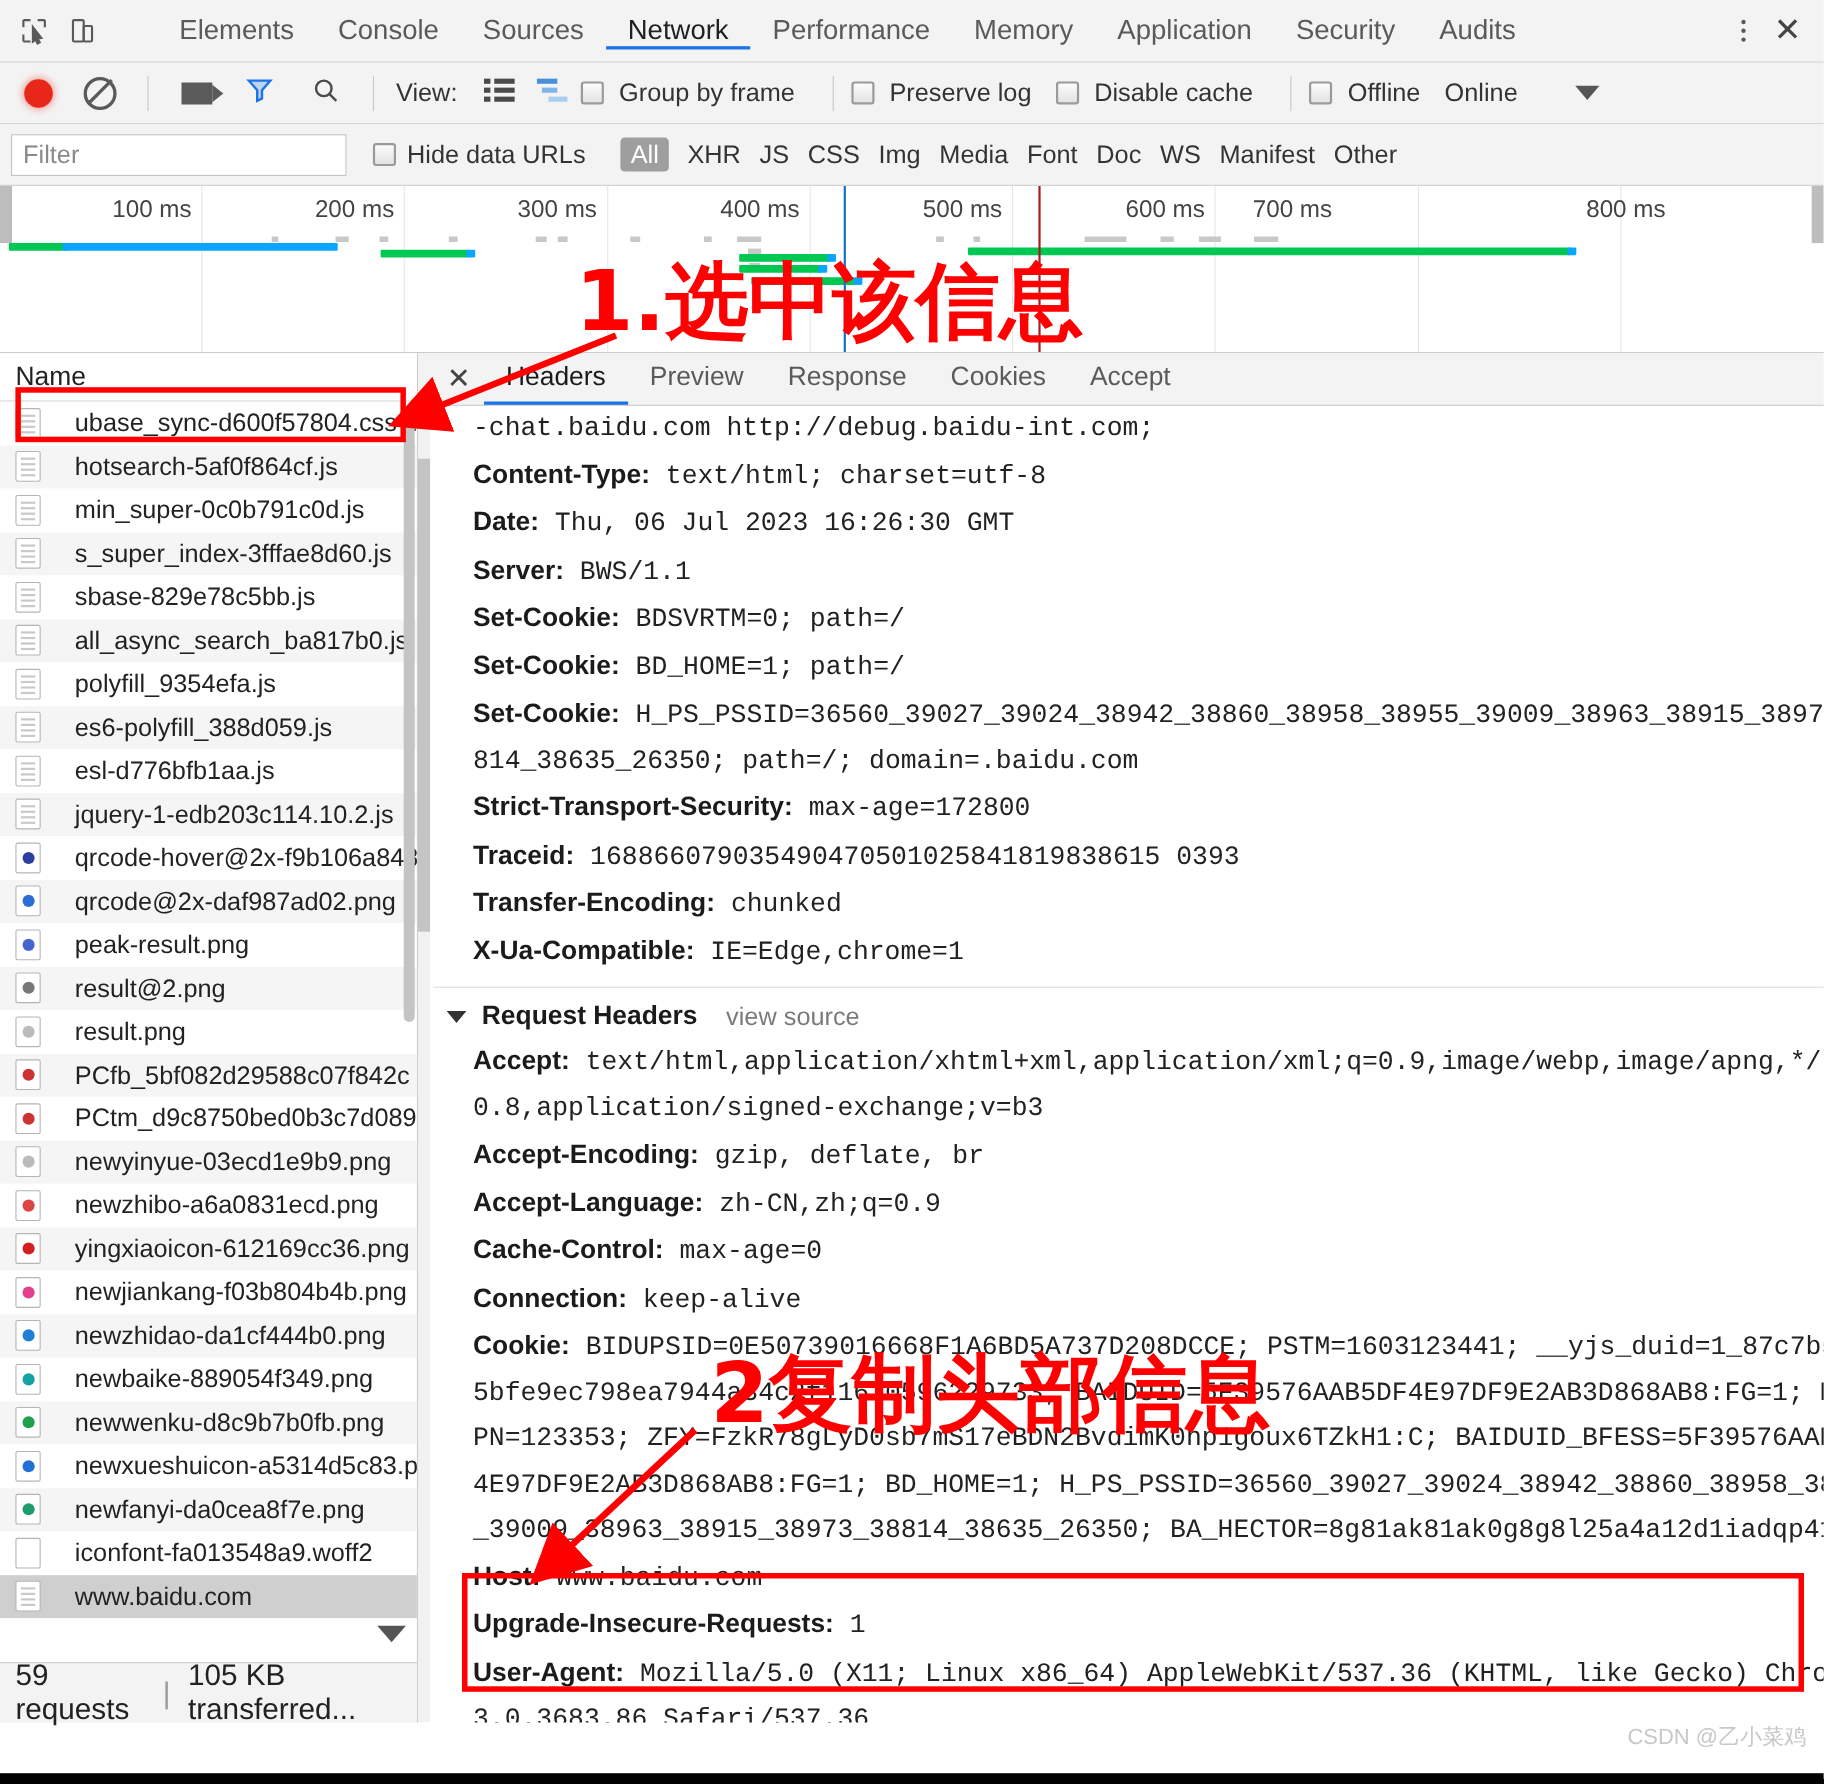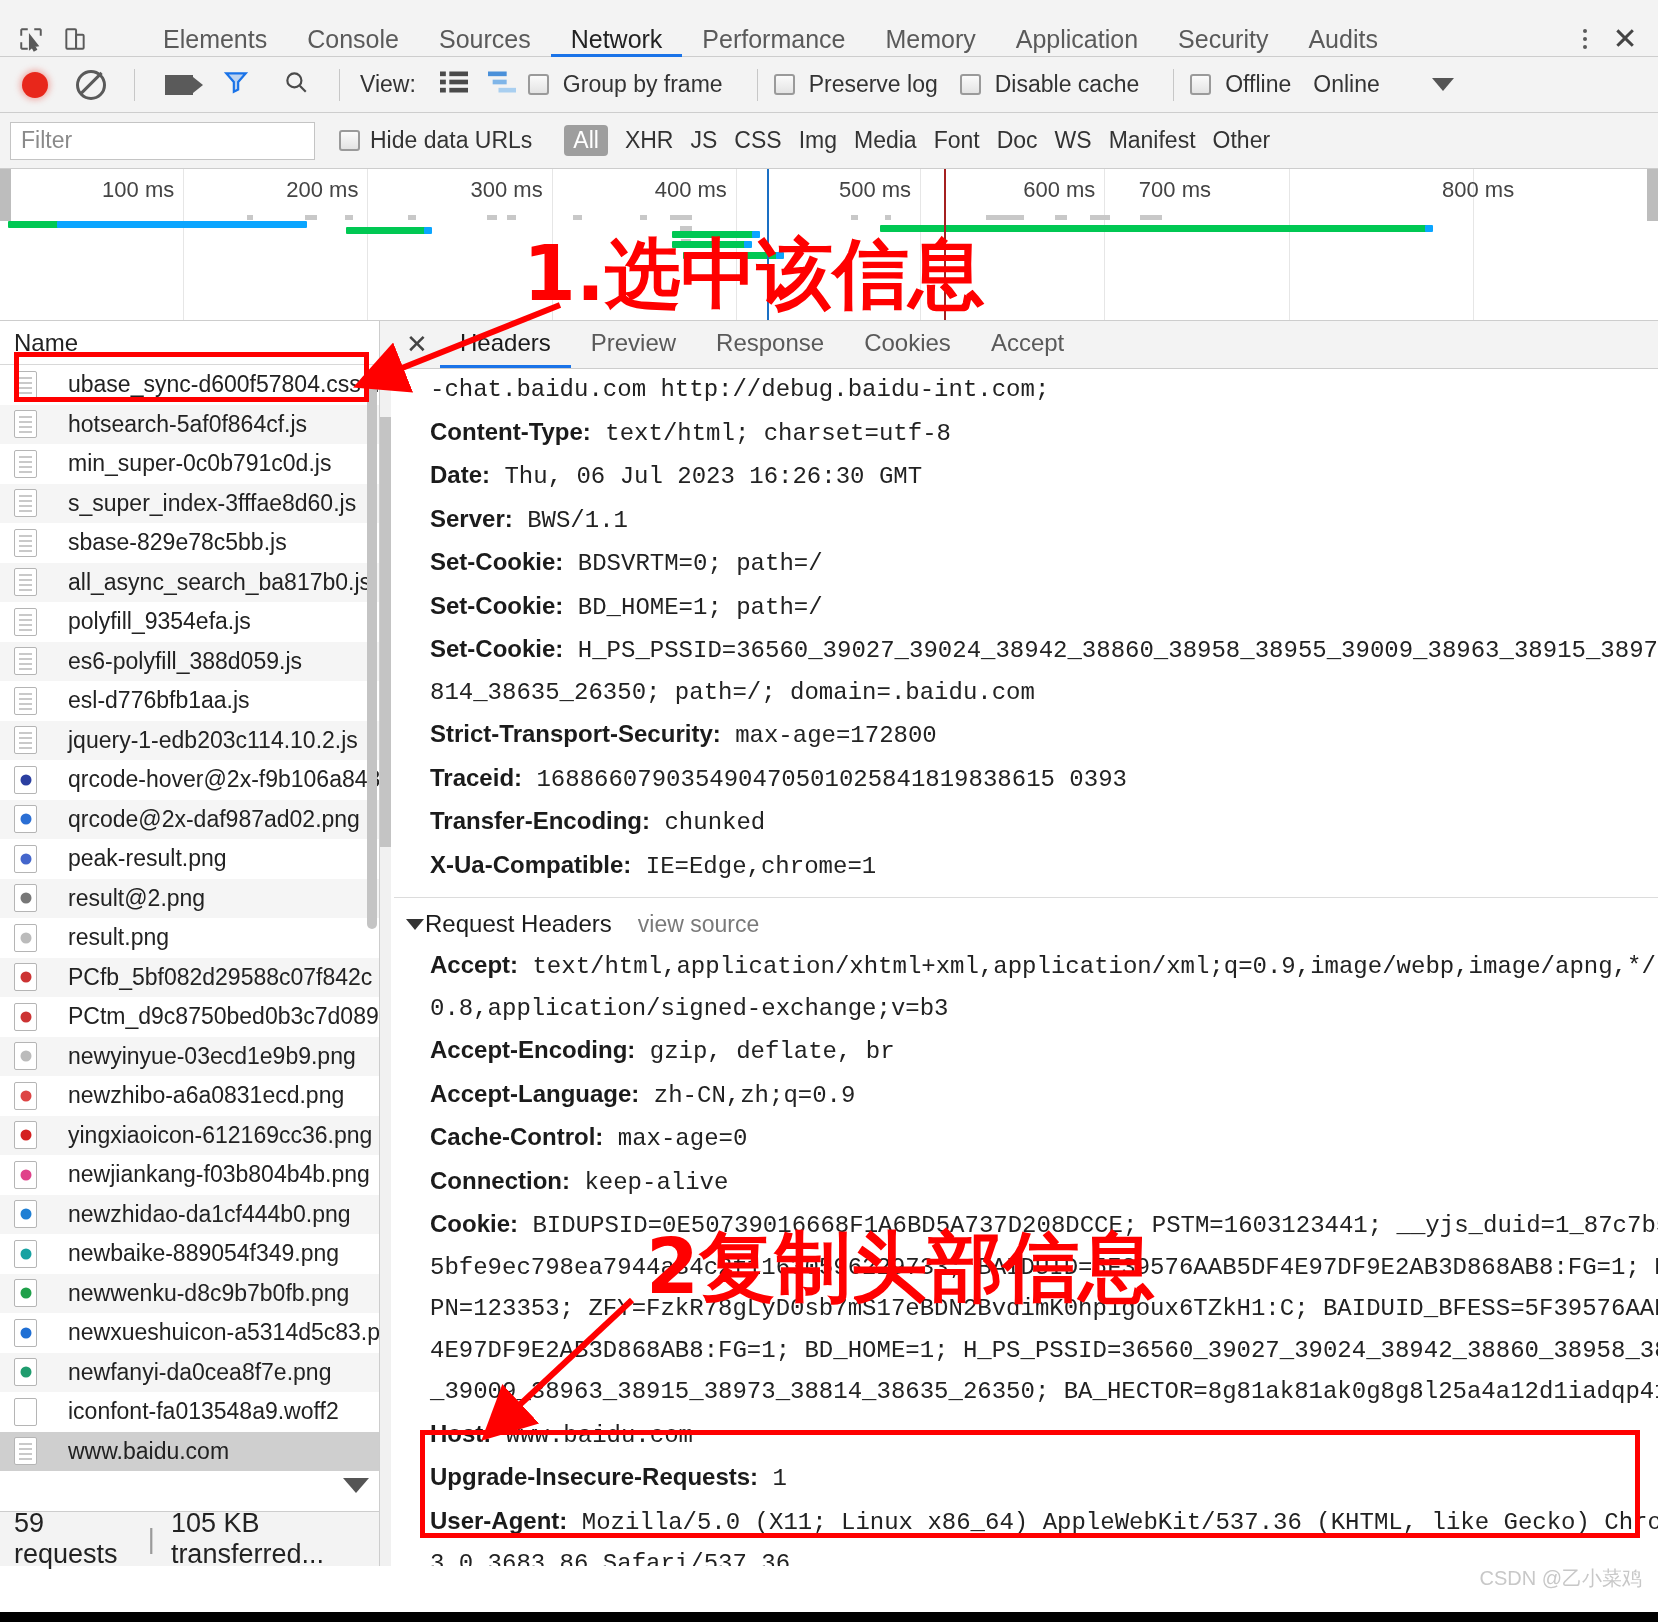--- a/index.html
+++ b/index.html
@@ -6,21 +6,21 @@
   html, body {
     width: 1658px; height: 1622px;
     font-family: "Liberation Sans", sans-serif;
     background: #fff;
     overflow: hidden;
   }
   #app { position: relative; width: 1658px; height: 1622px; }
 
   
   .tabbar {
-    display: flex; align-items: flex-end;
+    display: flex; align-items: center;
     height: 57px; background: #f3f3f3;
     border-bottom: 1px solid #cdcdcd;
   }
   .tb-icons { display: flex; align-items: center; padding: 0 10px 0 14px; gap: 10px; }
   .tb-ico { width: 34px; height: 34px; display: flex; align-items: center; justify-content: center; cursor: pointer; }
   .tb-sep { width: 1px; background: #c7c7c7; margin: 12px 6px; }
   .tabs { display: flex; align-items: stretch; flex: 1; padding-left: 18px; }
   .tab {
     display: flex; align-items: center; padding: 0 20px;
     font-size: 25px; color: #5a5a5a; cursor: pointer;
@@ -125,21 +125,21 @@
   .dtab.active { color: #1a1a1a; border-bottom-color: #1a73e8; }
   .hbody { flex: 1; position: relative; overflow: hidden; padding: 0 0 0 14px; }
   .hb-scroll { position: absolute; left: 0; top: 0; width: 11px; height: 100%; background: #f1f1f1; }
   .hb-thumb { position: absolute; left: 0; top: 48px; width: 11px; height: 430px; background: #c4c4c4; }
   .hline { font-family: "Liberation Mono", monospace; font-size: 24px; color: #222;
            line-height: 41.5px; white-space: nowrap; padding-left: 36px; }
   .hkey { font-family: "Liberation Sans", sans-serif; font-weight: bold; color: #1b1b1b; }
   .hval { font-family: "Liberation Mono", monospace; color: #222; }
   .section { border-top: 1px solid #dcdcdc; margin-top: 10px; padding-top: 12px; }
   .sechead { display: flex; align-items: center; gap: 26px; padding-left: 12px; margin-bottom: 6px; }
-  .sectitle { font-size: 24px; font-weight: normal; color: #1b1b1b; display: flex; align-items: center; gap: 1px; }
+  .sectitle { font-size: 24px; font-weight: bold; color: #1b1b1b; display: flex; align-items: center; gap: 14px; }
   .tri { border-left: 9px solid transparent; border-right: 9px solid transparent;
          border-top: 11px solid #333; cursor: pointer; }
   .viewsrc { font-size: 23px; color: #7a7a7a; cursor: pointer; }
 
   
   .ann { position: absolute; pointer-events: none; }
   .ann-text { color: #ff0000; font-size: 76px; font-weight: 700;
               font-family: "DejaVu Sans", sans-serif; white-space: nowrap; }
   .redbox { position: absolute; border: 5px solid #ff0000; pointer-events: none; }
   .wm { position: absolute; right: 16px; bottom: 30px; color: #c8c8c8; font-size: 20px; }

